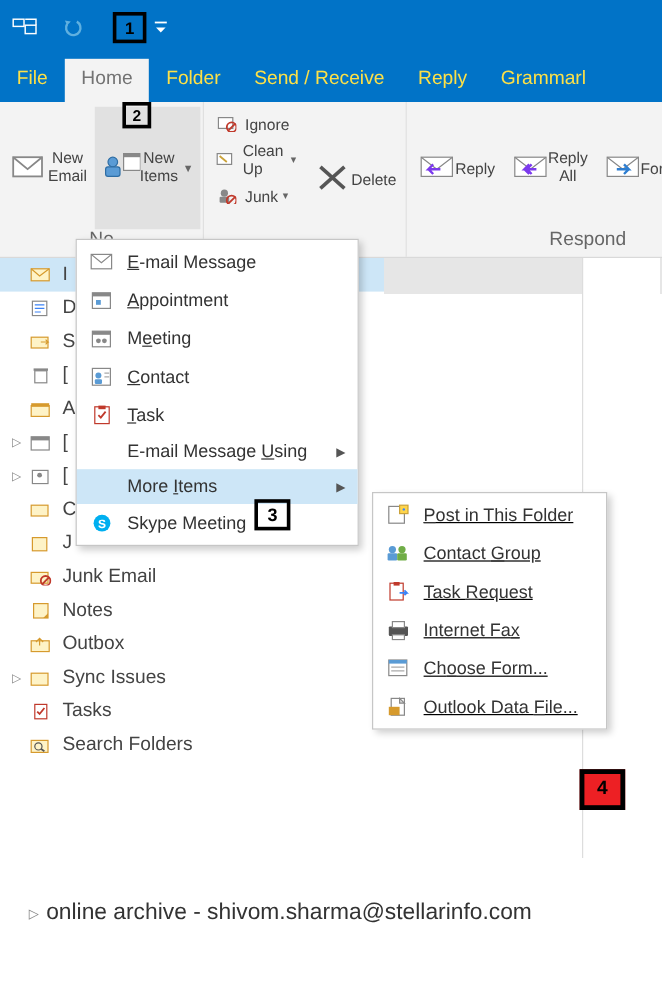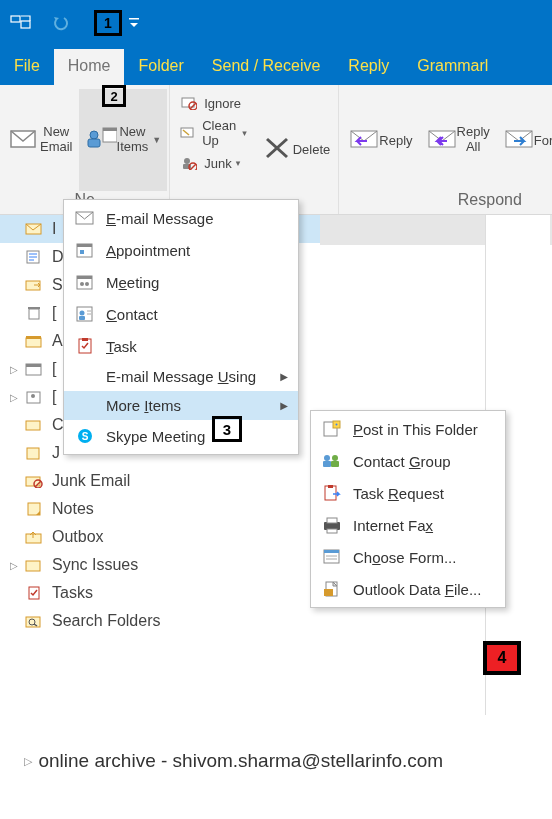--- a/index.html
+++ b/index.html
@@ -43,21 +43,21 @@
   
   .menu1 { position:absolute; left:63px; top:188px; width:236px; background:#fff; border:1px solid #c6c6c6; box-shadow:3px 3px 6px rgba(0,0,0,.2); z-index:30; padding:2px 0;margin-top:11px;}
   .menu-item { display:flex; align-items:center; padding:6px 10px; font-size:15px; color:#333; cursor:pointer;}
   .menu-item:hover, .menu-item.hov { background:#cde6f7; }
   .menu-item .micon { width:22px; height:20px; margin-right:10px; display:flex; align-items:center; justify-content:center;}
   .menu-item .arrow { margin-left:auto; font-size:10px; color:#555; }
   .menu-item.sub { padding-left:42px; }
   .callout3 { border:3px solid #000; width:30px; height:26px; display:flex; align-items:center; justify-content:center; font-weight:bold; font-size:15px; position:absolute; left:212px; top:416px; z-index:50; }
 
   
-  .menu2 { position:absolute; left:310px; top:410px; width:196px; background:#fff; border:1px solid #c6c6c6; box-shadow:3px 3px 6px rgba(0,0,0,.2); z-index:40; padding:2px 0;}
+  .menu2 { position:absolute; left:310px; top:410px; width:196px; background:#fff; border:1px solid #c6c6c6; box-shadow:3px 3px 6px rgba(0,0,0,.2); z-index:40; padding:2px 0;text-decoration:underline;}
   .callout4 { border:4px solid #000; width:38px; height:34px; background:#ed2024; color:#000; display:flex; align-items:center; justify-content:center; font-weight:bold; font-size:16px; position:absolute; left:483px; top:641px; z-index:60; }
 
   
   .msgpane { position:absolute; left:320px; top:215px; right:0; height:30px; background:#e6e6e6; }
   .readpane { position:absolute; left:485px; top:215px; width:65px; height:500px; border-left:1px solid #ddd; background:#fff; }
 
   
   svg { display:block; }
   
   .underline-letter { text-decoration: underline; }

